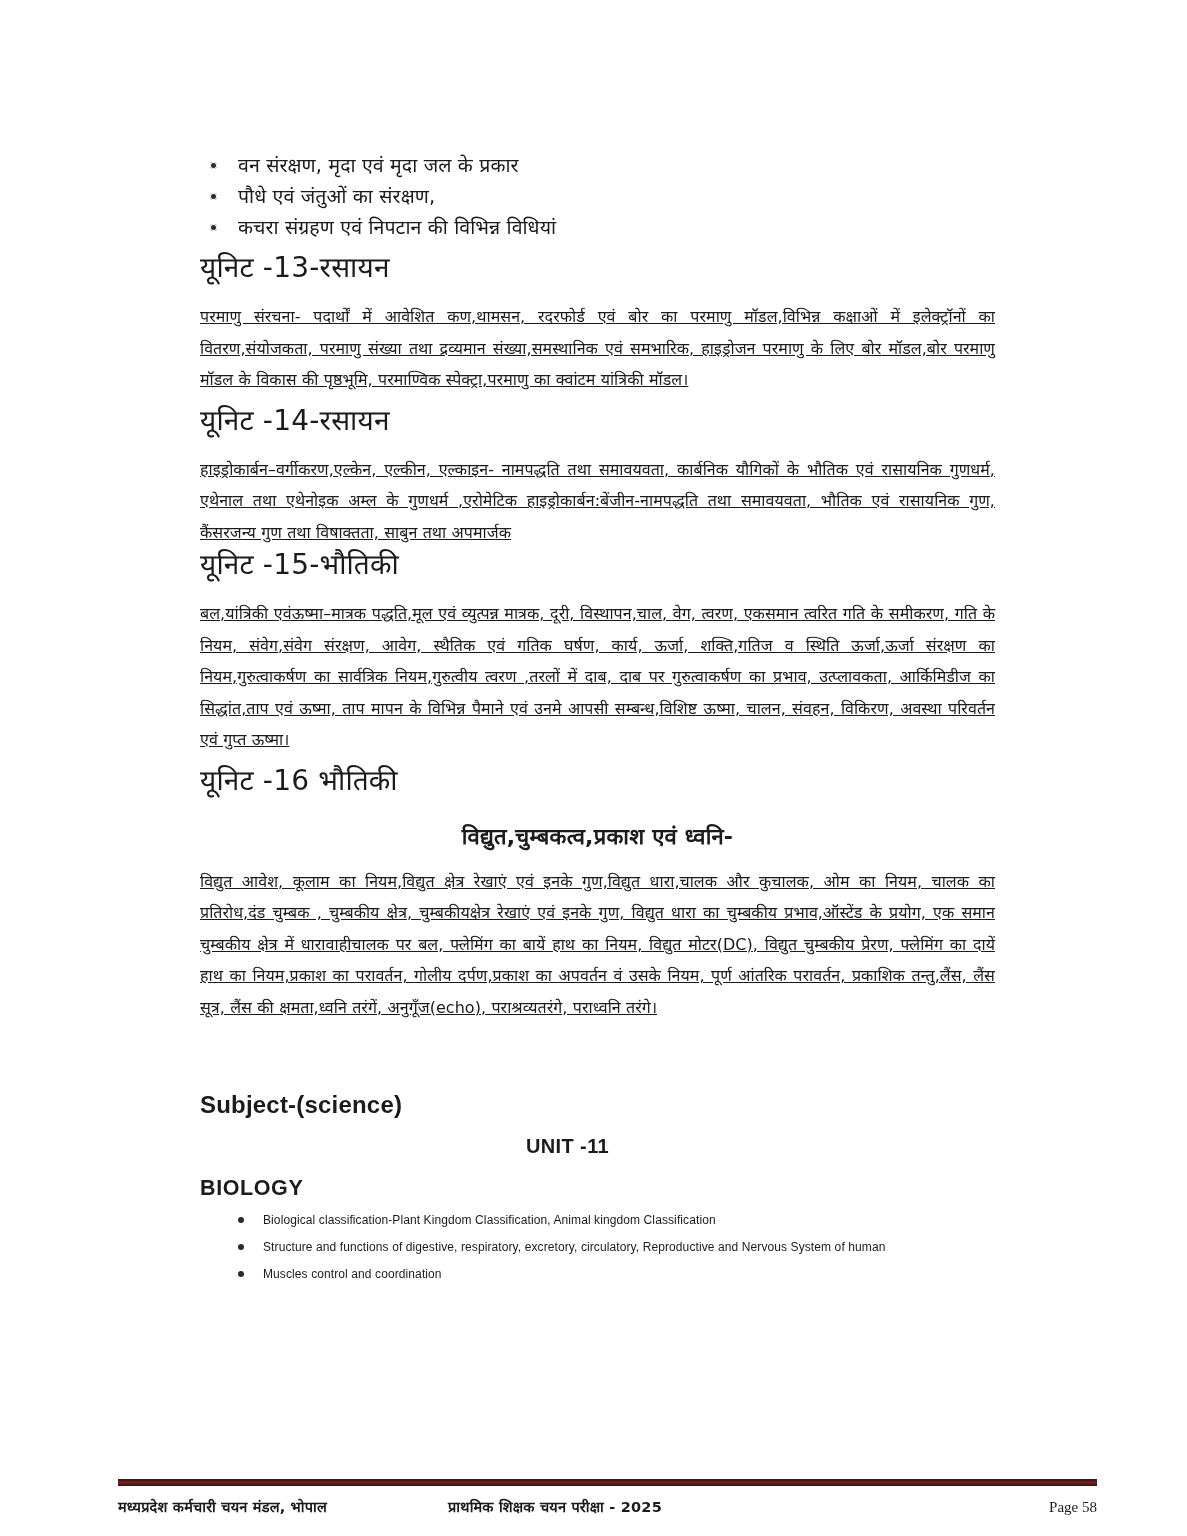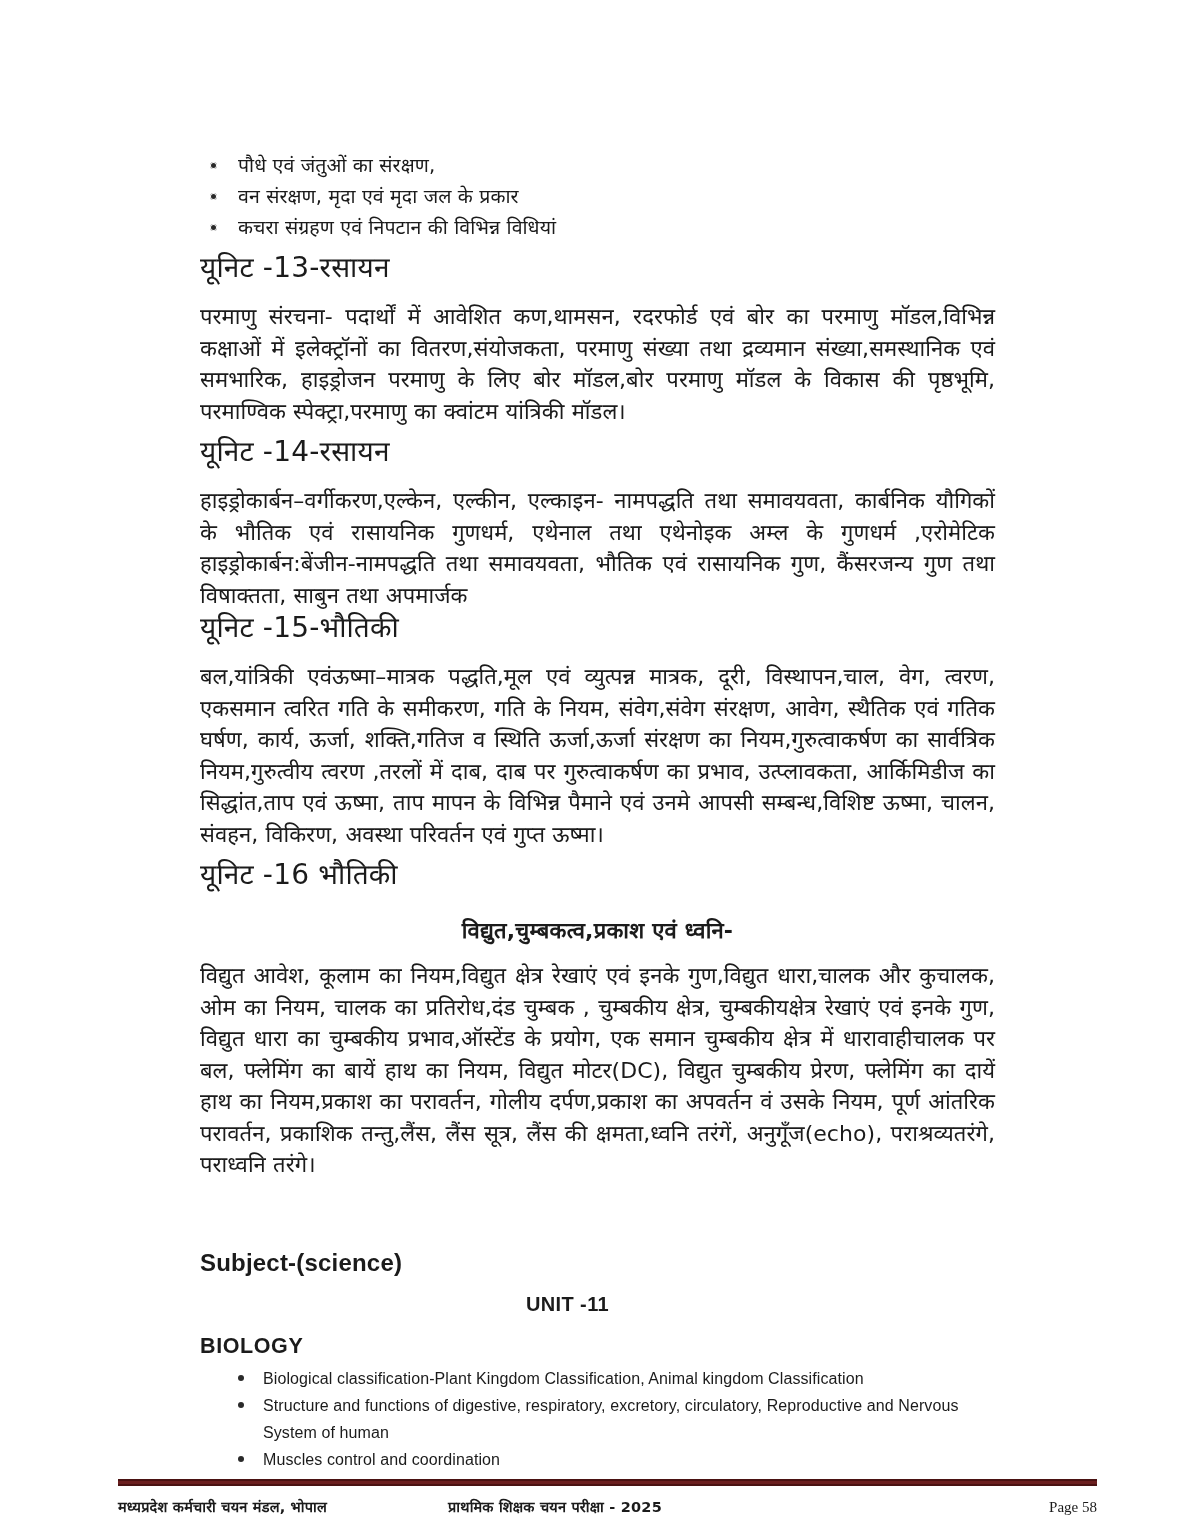--- a/index.html
+++ b/index.html
@@ -73,27 +73,28 @@
     font-weight: 700;
     line-height: 30px;
     margin: 26px 0 0 0;
     letter-spacing: 0.2px;
     text-align: center;
   }
 
   
   .hi-para {
     font-family: "DejaVu Sans", sans-serif;
-    font-size: 22px;
+    font-size: 16px;
     line-height: 31.5px;
     text-align: justify;
     text-justify: inter-word;
     margin: 18px 0 0 0;
     letter-spacing: 0.05px;
     word-spacing: 0.2px;
+    text-decoration: underline;
   }
   .hi-para.gap-sm { margin-top: 14px; }
 
   
   .subject-title {
     font-family: "Liberation Sans", sans-serif;
     font-size: 24px;
     font-weight: 700;
     letter-spacing: 0.2px;
     margin: 68px 0 0 0;
@@ -115,21 +116,21 @@
     margin: 18px 0 0 0;
   }
   .en-list {
     list-style: none;
     margin: 6px 0 0 0;
     padding: 0;
   }
   .en-list li {
     position: relative;
     padding-left: 63px;
-    font-size: 16px;
+    font-size: 12px;
     line-height: 27px;
     font-family: "Liberation Sans", sans-serif;
     letter-spacing: 0.1px;
   }
   .en-list li .bullet {
     position: absolute;
     left: 38px;
     top: 10px;
     width: 6px;
     height: 6px;
@@ -178,25 +179,25 @@
 </head>
 <body>
 
 <div class="page">
 
   <div class="content">
 
     <ul class="hi-list">
       <li>
         <span class="bullet"></span>
+        <span>वन संरक्षण, मृदा एवं मृदा जल के प्रकार</span>
+      </li>
+      <li>
+        <span class="bullet"></span>
         <span>पौधे एवं जंतुओं का संरक्षण,</span>
-      </li>
-      <li>
-        <span class="bullet"></span>
-        <span>वन संरक्षण, मृदा एवं मृदा जल के प्रकार</span>
       </li>
       <li>
         <span class="bullet"></span>
         <span>कचरा संग्रहण एवं निपटान की विभिन्न विधियां</span>
       </li>
     </ul>
 
     <h2 class="unit-head">यूनिट -13-रसायन</h2>
     <p class="hi-para">परमाणु संरचना- पदार्थों में आवेशित कण,थामसन, रदरफोर्ड एवं बोर का परमाणु मॉडल,विभिन्न कक्षाओं में इलेक्ट्रॉनों का वितरण,संयोजकता, परमाणु संख्या तथा द्रव्यमान संख्या,समस्थानिक एवं समभारिक, हाइड्रोजन परमाणु के लिए बोर मॉडल,बोर परमाणु मॉडल के विकास की पृष्ठभूमि, परमाण्विक स्पेक्ट्रा,परमाणु का क्वांटम यांत्रिकी मॉडल।</p>
 

